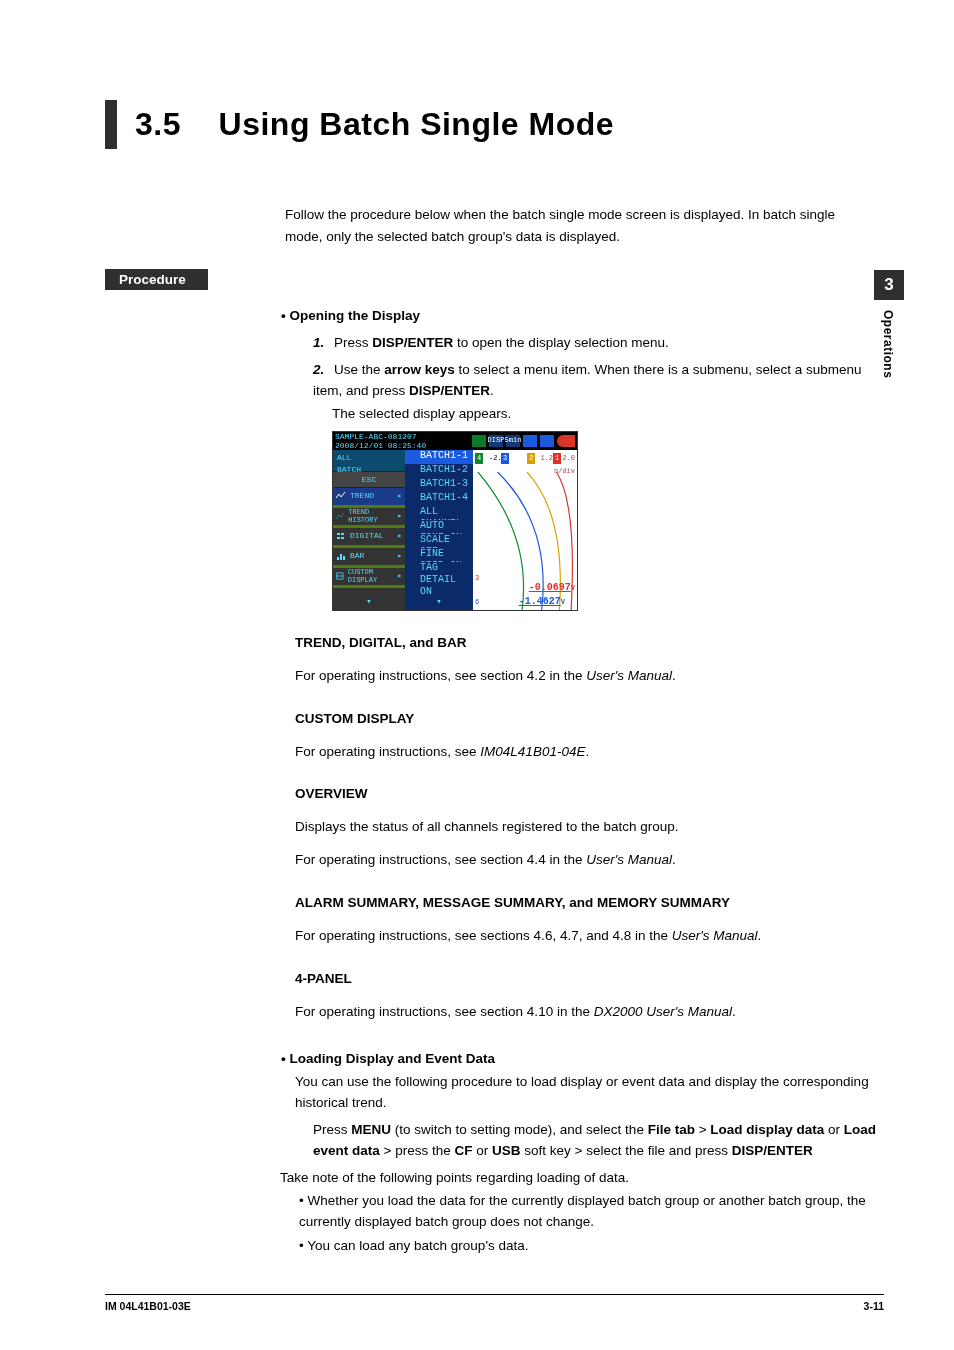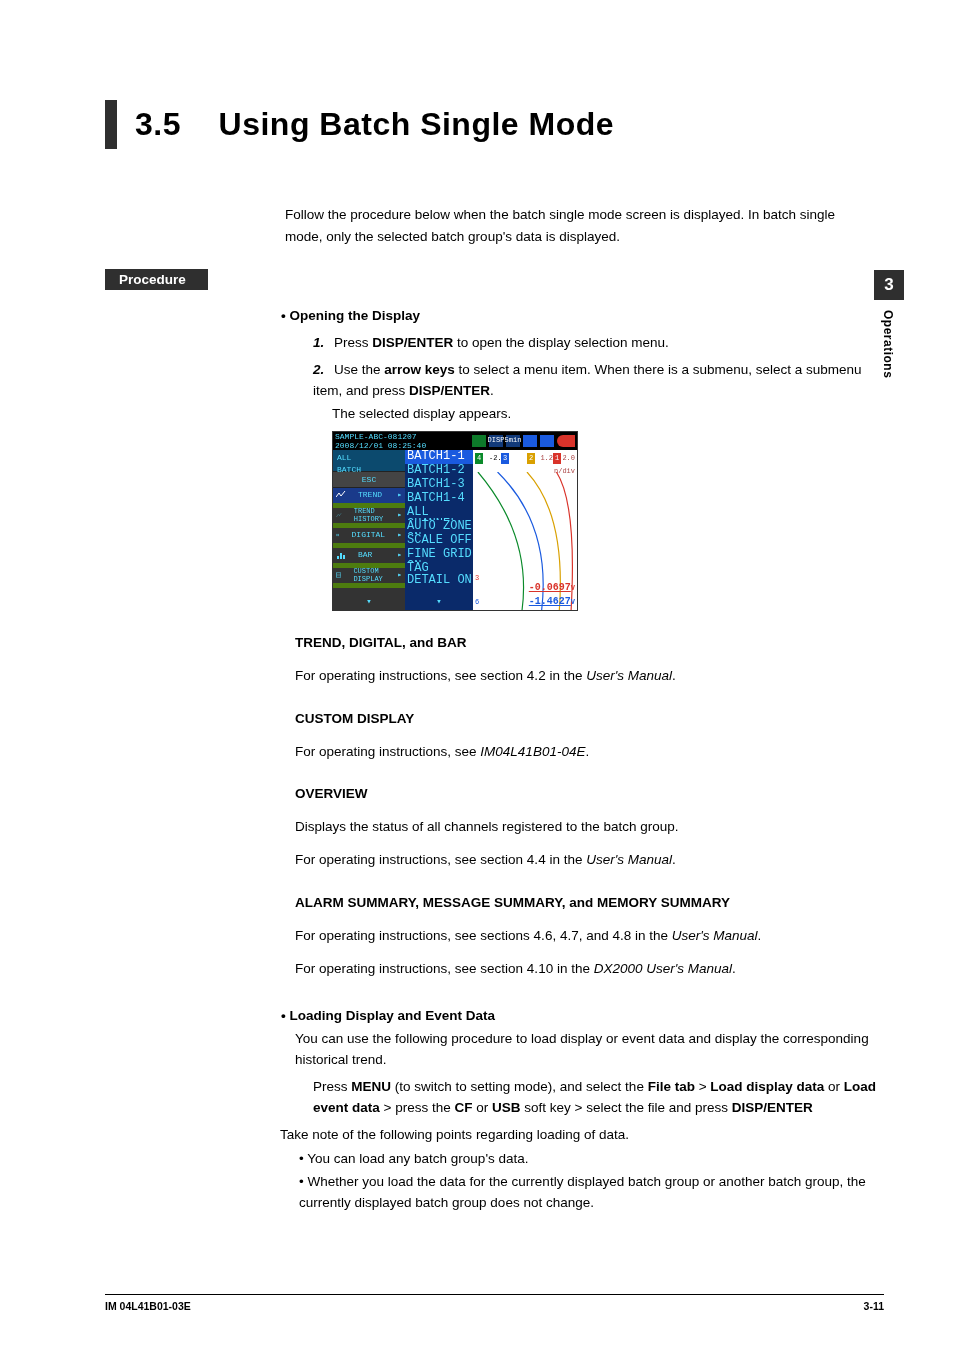--- a/index.html
+++ b/index.html
@@ -44,40 +44,40 @@
   .dev-top-icons { display: flex; gap: 3px; align-items: center; padding-right: 2px; }
   .ico { width: 14px; height: 12px; display: inline-block; }
   .ico-green { background: #0d7a2a; }
   .ico-darkblue { background: #123a7a; color:#fff; font-size:7px; display:flex; align-items:center; justify-content:center; }
   .ico-blue { background: #1a5adf; }
   .ico-red { background: #d9332a; border-radius: 6px 0 0 6px; width: 18px; }
   .dev-body { display: flex; height: 160px; }
   .dev-left { width: 72px; background: #333; display: flex; flex-direction: column; }
   .dev-left-top { background: #0c4a6e; color: #5df; font-size: 8px; padding: 2px 4px; height: 22px; border-bottom: 1px solid #222; }
   .dev-left-esc { background: #444; color: #5df; font-size: 8px; text-align: center; height: 16px; line-height: 16px; border-bottom: 1px solid #222; }
-  .dev-menu-item { height: 20px; display: flex; align-items: center; padding-left: 3px; color: #5df; font-size: 8px; background: #333; border-bottom: 5px solid #4d7c0f; gap:12px; }
+  .dev-menu-item { height: 20px; display: flex; align-items: center; padding-left: 3px; color: #5df; font-size: 8px; background: #333; border-bottom: 3px solid #4d7c0f; gap:4px; }
   .dev-menu-item.sel { background: #1a3a8a; }
   .dev-menu-arrow { margin-left: auto; margin-right: 3px; color:#5df; }
   .mini-ico { width:10px; height:10px; display:inline-block; }
   .dev-mid { width: 68px; background: #0a2a6a; display: flex; flex-direction: column; }
-  .dev-mid-item { height: 14px; font-size: 12px; color: #5df; padding-left: 2px; background: #0a2a6a; line-height:12px; }
+  .dev-mid-item { height: 14px; font-size: 10px; color: #5df; padding-left: 15px; background: #0a2a6a; line-height:12px; }
   .dev-mid-item.sel { background: #1a5adf; color: #fff; }
   .dev-mid-down { text-align: center; color: #5df; margin-top: auto; height: 14px; }
   .dev-left-down { text-align: center; color: #5df; margin-top: auto; height: 14px; background:#333; }
   .dev-right { flex: 1; background: #fff; position: relative; overflow: hidden; }
   .axis-top { position:absolute; top:0; left:0; right:0; height:20px; font-size:7px; color:#000; }
   .axis-tick { position:absolute; top:0; font-size:7px; }
   .tag { position:absolute; font-size:7px; color:#fff; padding:0 2px; }
   .tag4 { background:#0a8a2a; left:2px; top:3px; }
   .tag3 { background:#1a5adf; left:28px; top:3px; }
   .tag2 { background:#d9a000; left:54px; top:3px; }
   .tag1 { background:#d9332a; left:80px; top:3px; }
   .ndiv { position:absolute; right:2px; top:16px; font-size:7px; color:#a44; }
   .val1 { position:absolute; right:2px; bottom:14px; color:#d9332a; font-weight:bold; font-size:10px; }
-  .val2 { position:absolute; right:2px; bottom:0; color:#1a5adf; font-weight:bold; font-size:10px; }
+  .val2 { position:absolute; right:12px; bottom:0; color:#1a5adf; font-weight:bold; font-size:10px; }
   .chan-label { position:absolute; font-size:7px; }
   
   .trend-svg { position:absolute; top:22px; left:0; right:0; bottom:0; width:100%; height:calc(100% - 22px); }
 </style>
 </head>
 <body>
 
 <div class="page">
 
   <div class="title-row">
@@ -224,32 +224,33 @@
     <div class="section-body">Displays the status of all channels registered to the batch group.</div>
     <div class="section-body">
       <span>For operating instructions, see section 4.4 in the </span><span class="italic">User's Manual</span>.
     </div>
 
     <div class="section-head">ALARM SUMMARY, MESSAGE SUMMARY, and MEMORY SUMMARY</div>
     <div class="section-body">
       <span>For operating instructions, see sections 4.6, 4.7, and 4.8 in the </span><span class="italic">User's Manual</span>.
     </div>
 
+    <div class="section-head">4-PANEL</div>
     <div class="section-body">
       <span>For operating instructions, see section 4.10 in the </span><span class="italic">DX2000 User's Manual</span>.
     </div>
 
     <div class="bullet-head2">Loading Display and Event Data</div>
     <div class="load-body">You can use the following procedure to load display or event data and display the corresponding historical trend.</div>
     <div class="load-steps">
       <span>Press </span><b>MENU</b><span> (to switch to setting mode), and select the </span><b>File tab</b><span> &gt; </span><b>Load display data</b><span> or </span><b>Load event data</b><span> &gt; press the </span><b>CF</b><span> or </span><b>USB</b><span> soft key &gt; select the file and press </span><b>DISP/ENTER</b>
     </div>
     <div class="load-note">Take note of the following points regarding loading of data.</div>
+    <div class="sub-bullet"><span class="sub-bullet-text">Whether you load the data for the currently displayed batch group or another batch group, the currently displayed batch group does not change.</span></div>
     <div class="sub-bullet"><span class="sub-bullet-text">You can load any batch group's data.</span></div>
-    <div class="sub-bullet"><span class="sub-bullet-text">Whether you load the data for the currently displayed batch group or another batch group, the currently displayed batch group does not change.</span></div>
 
   </div>
 
   <div class="side-tab">
     <div class="side-num">3</div>
     <div class="side-text">Operations</div>
   </div>
 
   <div class="footer">
     <div class="footer-left">IM 04L41B01-03E</div>

